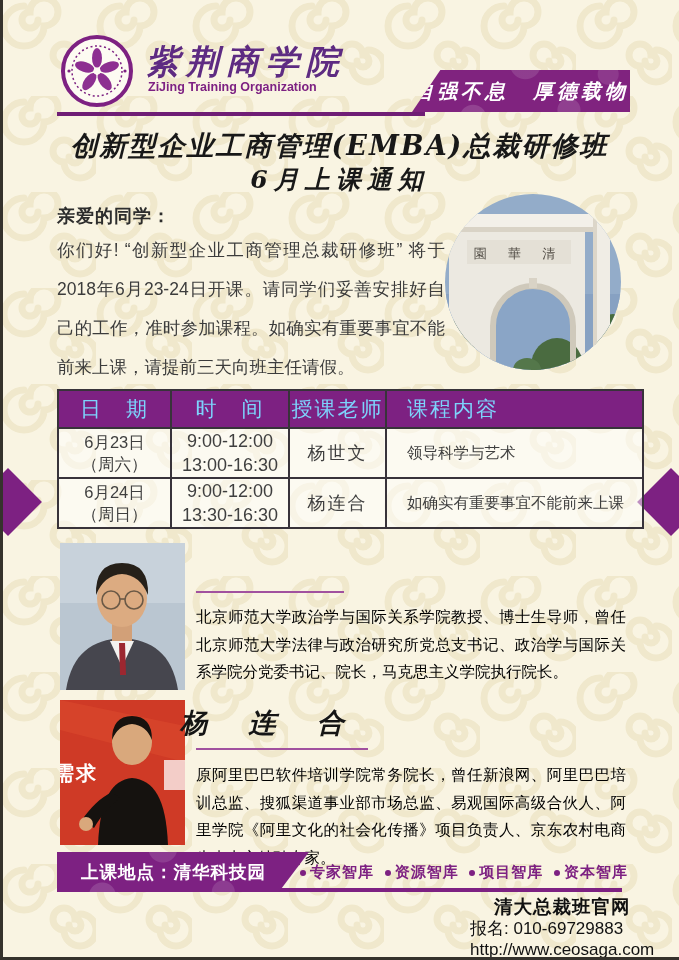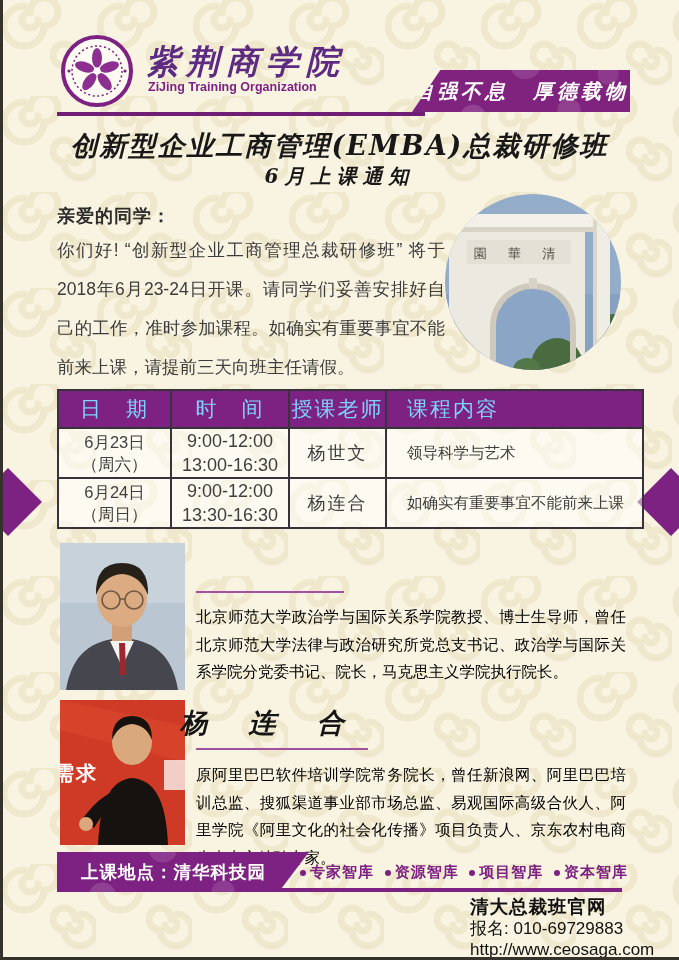--- a/index.html
+++ b/index.html
@@ -26,21 +26,21 @@
             radial-gradient(circle at 52% -15%, rgba(255,255,255,0.12) 0 15px, transparent 16px),
             radial-gradient(circle at 72% 95%, rgba(255,255,255,0.13) 0 11px, transparent 12px),
             radial-gradient(circle at 90% 10%, rgba(255,255,255,0.10) 0 10px, transparent 11px);
           display:flex;align-items:center;justify-content:center;}
   .ribbon span{color:#fff;font-size:20px;font-weight:bold;font-style:italic;
                letter-spacing:4px;font-family:"DejaVu Serif",serif;}
 
   
   .title1{left:0;top:128px;width:679px;text-align:center;font-size:27px;font-weight:bold;
           font-style:italic;color:#181818;letter-spacing:2px;font-family:"DejaVu Serif",serif;}
-  .title2{left:0;top:163px;width:679px;text-align:center;font-size:20px;font-weight:bold;
+  .title2{left:0;top:163px;width:679px;text-align:center;font-size:25px;font-weight:bold;
           font-style:italic;color:#181818;letter-spacing:6px;font-family:"DejaVu Serif",serif;}
 
   
   .salutation{left:57px;top:204px;font-size:18px;font-weight:bold;color:#2d2d2d;letter-spacing:1px;}
   .notice-body{left:57px;top:231px;width:388px;font-size:17.5px;line-height:39px;
                color:#3c3c3c;text-align:justify;}
   .gate-photo{left:445px;top:194px;width:176px;height:176px;border-radius:50%;overflow:hidden;}
 
   
   .diamond{width:48px;height:48px;background:#7d2182;transform:rotate(45deg);}
@@ -81,21 +81,21 @@
                 radial-gradient(circle at 42% -10%, rgba(255,255,255,0.12) 0 14px, transparent 15px),
                 radial-gradient(circle at 66% 100%, rgba(255,255,255,0.12) 0 11px, transparent 12px);
               display:flex;align-items:center;}
   .loc-banner span{color:#fff;font-size:17.5px;font-weight:bold;letter-spacing:1px;padding-left:24px;}
   .tags{left:300px;top:863px;width:328px;display:flex;justify-content:space-between;}
   .tag{display:flex;align-items:center;color:#7d2182;font-size:15px;font-weight:bold;letter-spacing:1px;}
   .tag .bullet{width:6px;height:6px;border-radius:50%;background:#7d2182;margin-right:4px;}
 
   
   .footer{left:470px;top:896px;color:#111;}
-  .footer .f1{font-size:18.5px;font-weight:bold;line-height:22px;letter-spacing:1px;}
+  .footer .f1{font-size:18.5px;font-weight:bold;line-height:22px;letter-spacing:1px;text-align:center;}
   .footer .f2{font-size:17px;line-height:21px;}
   .footer .f3{font-size:17px;line-height:21px;}
 </style>
 </head>
 <body>
 
 <div class="page">
 
   <svg class="bgpattern" width="679" height="960" viewBox="0 0 679 960" xmlns="http://www.w3.org/2000/svg">
     <defs>

